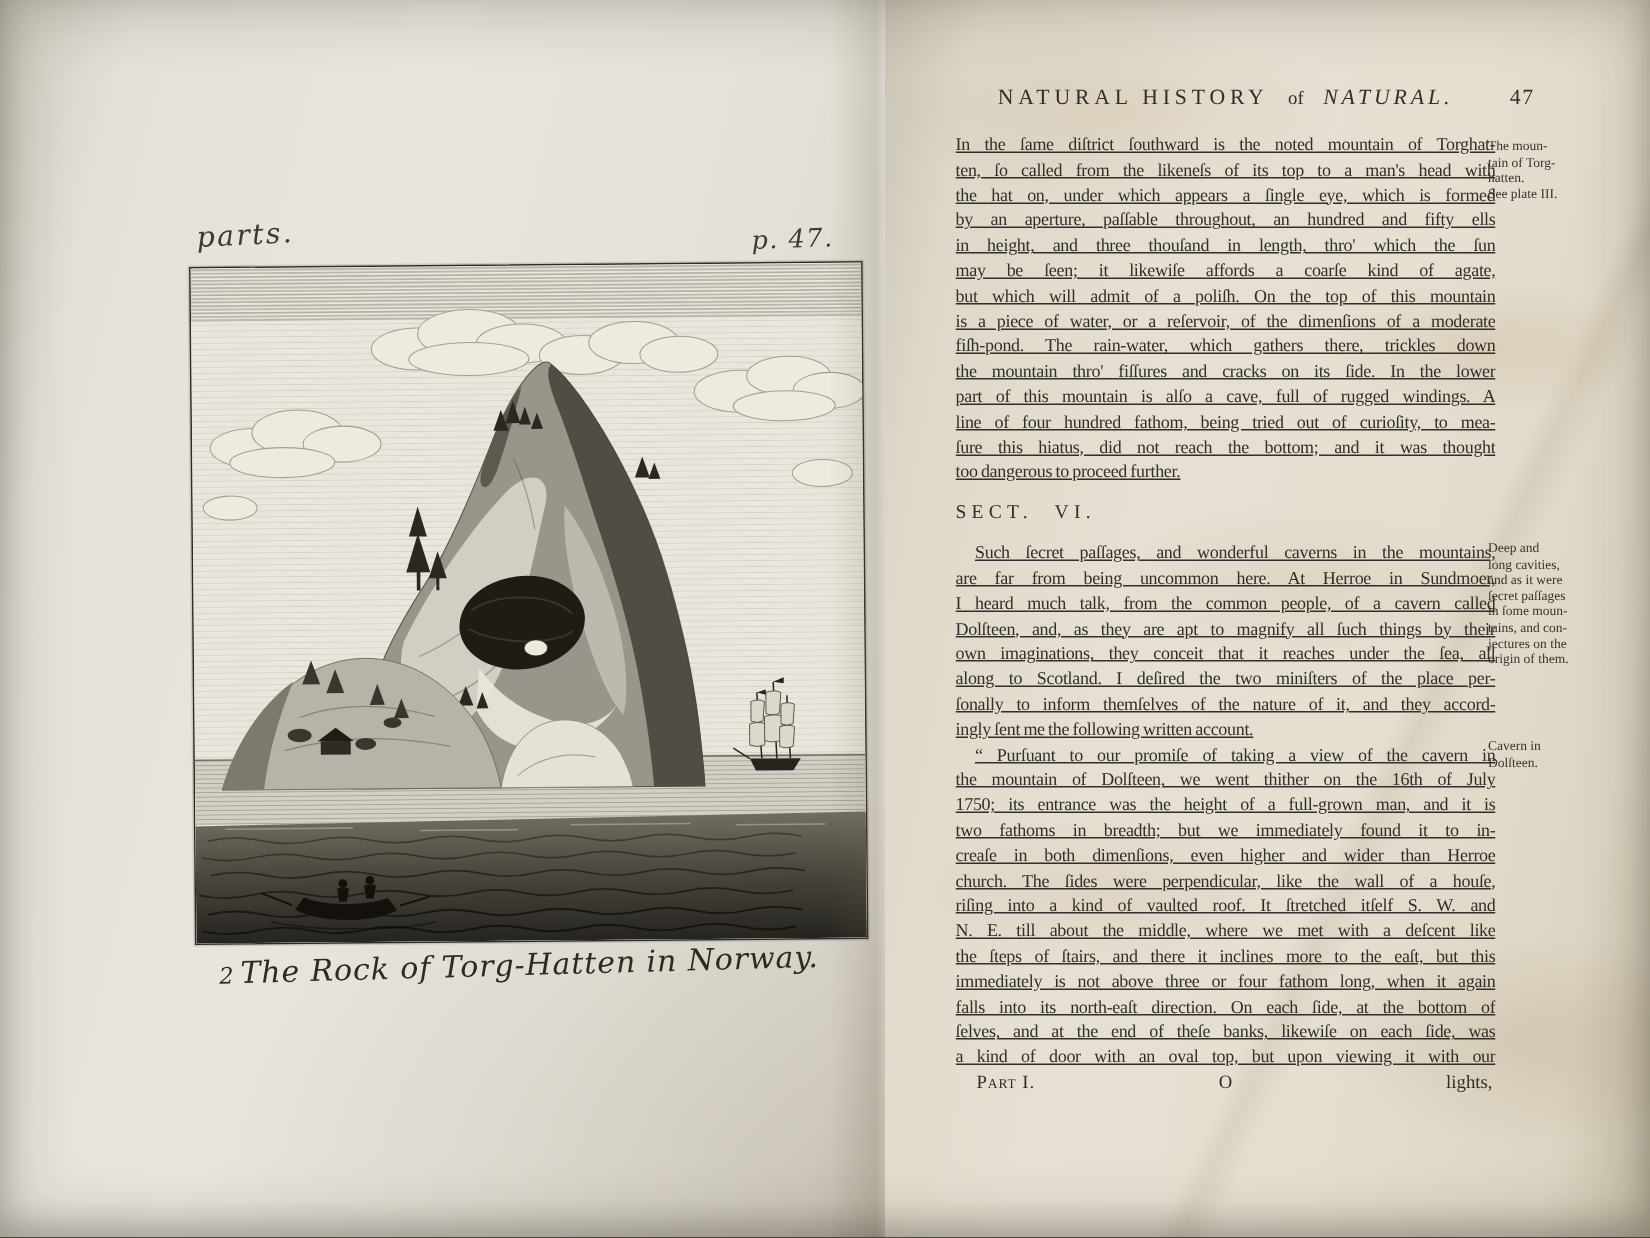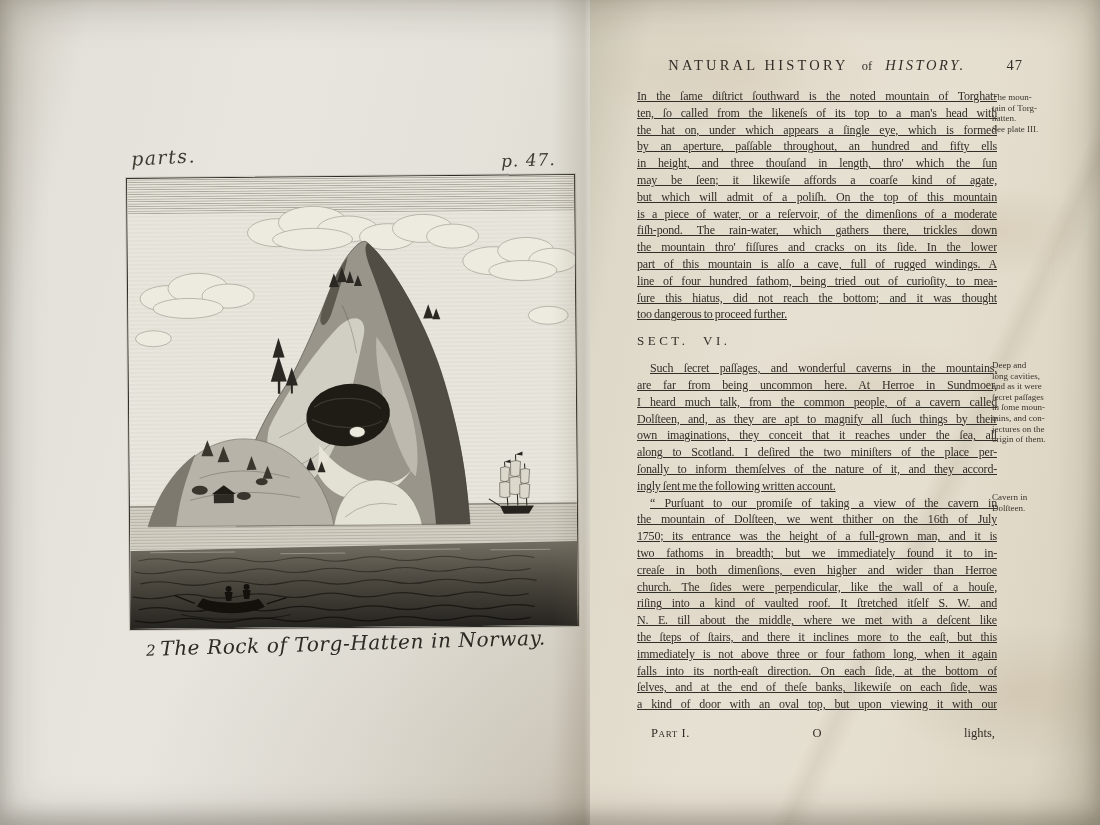--- a/index.html
+++ b/index.html
@@ -50,21 +50,21 @@
   .para{margin-top:12px;}
   .para .line{font-size:12px;line-height:16.8px;height:16.8px;overflow:hidden;
     letter-spacing:-0.2px;word-spacing:-0.6px;
     text-align:justify;text-align-last:justify;white-space:normal;text-decoration:underline;}
   .para .line.flush{text-align-last:left;}
   .para .line.indent{text-indent:13px;}
   .sect{margin-top:10px;height:18px;font-size:13px;
     letter-spacing:3.5px;word-spacing:8px;}
   .p2{margin-top:9px;}
   .p3{margin-top:0;}
-  .footer{position:relative;margin-top:13px;height:18px;font-size:12.5px;}
+  .footer{position:relative;margin-top:1px;height:18px;font-size:12.5px;}
   .footer .part{position:absolute;left:14px;font-variant:small-caps;letter-spacing:.6px;}
   .footer .sig{position:absolute;left:50%;transform:translateX(-50%);}
   .footer .catch{position:absolute;right:2px;}
   .note{position:absolute;left:402px;width:98px;font-size:9px;line-height:10.6px;
     color:#39352d;letter-spacing:0;}
   .n1{top:92px;}
   .n2{top:360px;}
   .n3{top:492px;}
 </style>
 </head>
@@ -232,21 +232,21 @@
       <span class="cap-text">The Rock of Torg-Hatten in Norway.</span>
     </div>
   </div>
 
   <div class="gutter"></div>
 
   <div class="page right">
     <div class="textcol">
 
       <div class="header">
-        <span class="h-main">NATURAL HISTORY</span><span class="h-of">of</span><span class="h-place">HISTORY.</span>
+        <span class="h-main">NATURAL HISTORY</span><span class="h-of">of</span><span class="h-place">NATURAL.</span>
         <span class="pageno">47</span>
       </div>
 
       <div class="para p1">
           <div class="line">In the ſame diſtrict ſouthward is the noted mountain of Torghat-</div>
           <div class="line">ten, ſo called from the likeneſs of its top to a man's head with</div>
           <div class="line">the hat on, under which appears a ſingle eye, which is formed</div>
           <div class="line">by an aperture, paſſable throughout, an hundred and fifty ells</div>
           <div class="line">in height, and three thouſand in length, thro' which the ſun</div>
           <div class="line">may be ſeen; it likewiſe affords a coarſe kind of agate,</div>

